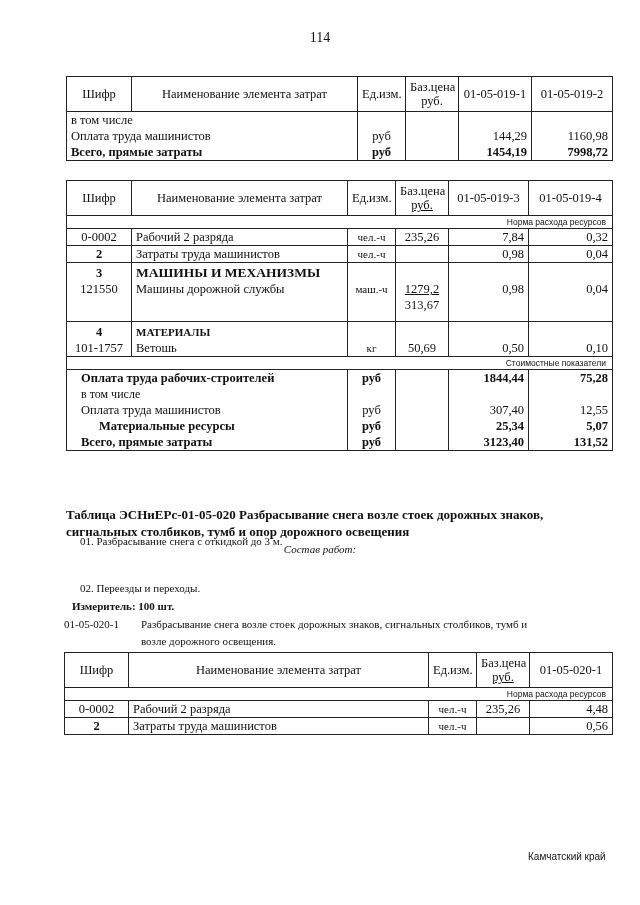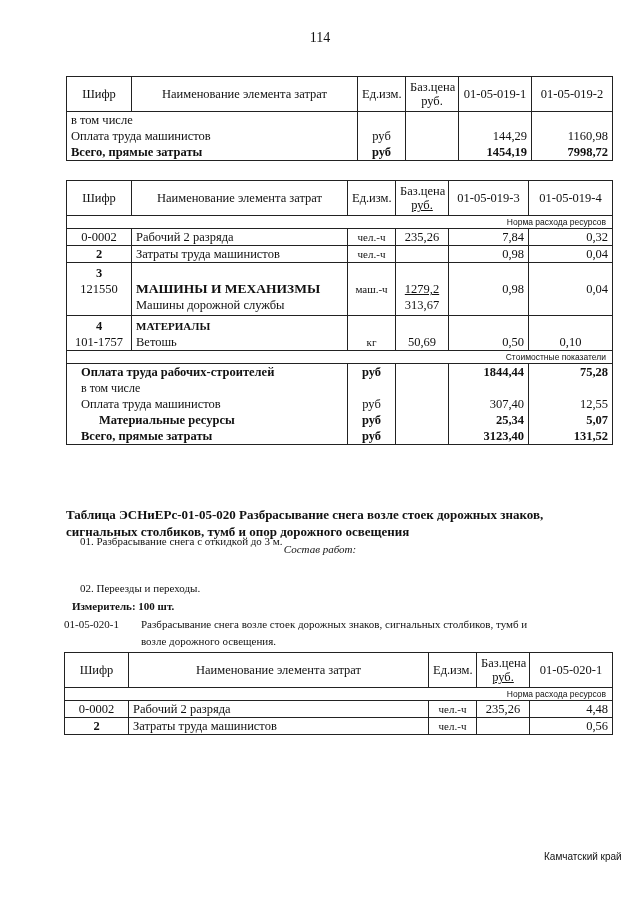--- a/index.html
+++ b/index.html
@@ -119,45 +119,45 @@
     <td class="c" style="font-size:11px">чел.-ч</td>
     <td class="c"></td>
     <td class="r">0,98</td>
     <td class="r">0,04</td>
   </tr>
   <tr>
     <td class="c" style="vertical-align:top; line-height:16px; padding-top:2px;">
       <div class="b">3</div>
       <div>121550</div>
     </td>
-    <td class="l" style="vertical-align:top; line-height:16px; padding-top:18px;">
+    <td class="l" style="vertical-align:top; line-height:16px; padding-top:2px;">
       <div class="b" style="font-size:13.5px">МАШИНЫ И МЕХАНИЗМЫ</div>
       <div>Машины дорожной службы</div>
     </td>
     <td class="c" style="font-size:11px; vertical-align:top; padding-top:18px;">маш.-ч</td>
-    <td class="c" style="vertical-align:top; padding-top:18px; padding-bottom:2px;">
+    <td class="c" style="vertical-align:top; padding-top:18px; padding-bottom:8px;">
       <div class="u">1279,2</div>
       <div>313,67</div>
     </td>
     <td class="r" style="vertical-align:top; padding-top:18px;">0,98</td>
     <td class="r" style="vertical-align:top; padding-top:18px;">0,04</td>
   </tr>
   <tr>
     <td class="c" style="vertical-align:top; padding-top:2px;">
       <div class="b">4</div>
       <div>101-1757</div>
     </td>
     <td class="l" style="vertical-align:top; padding-top:2px;">
       <div class="b" style="font-size:11px">МАТЕРИАЛЫ</div>
       <div>Ветошь</div>
     </td>
     <td class="c" style="font-size:11px; vertical-align:bottom;">кг</td>
     <td class="c" style="vertical-align:bottom;">50,69</td>
     <td class="r" style="vertical-align:bottom;">0,50</td>
-    <td class="r" style="vertical-align:bottom;text-align:center;">0,10</td>
+    <td class="r" style="vertical-align:bottom;">0,10</td>
   </tr>
   <tr class="sub">
     <td colspan="6" class="sublabel">Стоимостные показатели</td>
   </tr>
   <tr class="b">
     <td colspan="2" class="l nb-b" style="padding-left:14px">Оплата труда рабочих-строителей</td>
     <td class="c nb-b">руб</td>
     <td class="nb-b"></td>
     <td class="r nb-b">1844,44</td>
     <td class="r nb-b">75,28</td>
@@ -236,13 +236,13 @@
   <tr>
     <td class="c b">2</td>
     <td class="l">Затраты труда машинистов</td>
     <td class="c" style="font-size:11px">чел.-ч</td>
     <td class="c"></td>
     <td class="r">0,56</td>
   </tr>
 </tbody>
   </table>
 
-<div class="abs footer" style="left:528px; top:851px;margin-left:16px;">Камчатский край</div>
+<div class="abs footer" style="left:528px; top:851px;">Камчатский край</div>
 
 </body></html>

